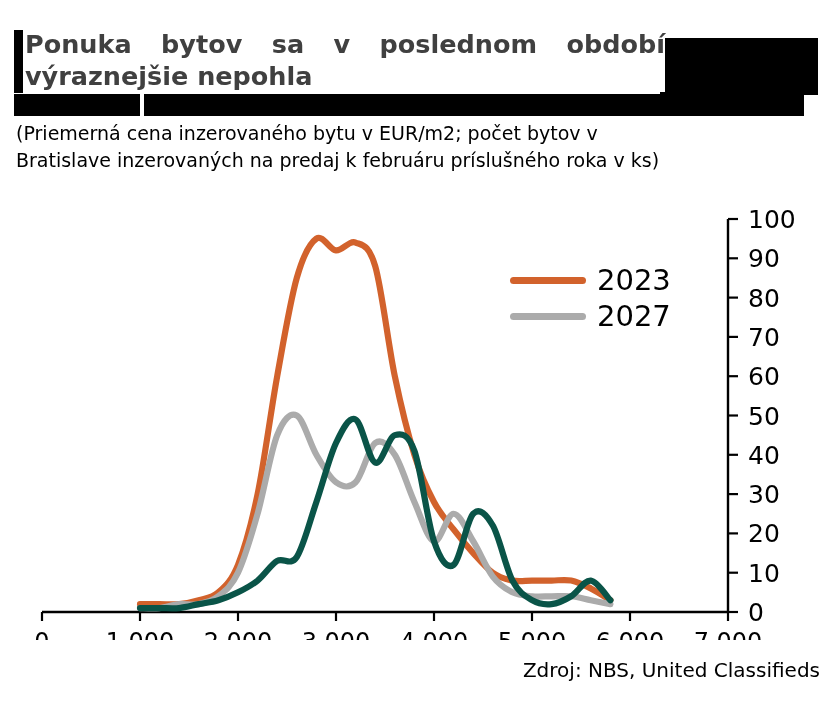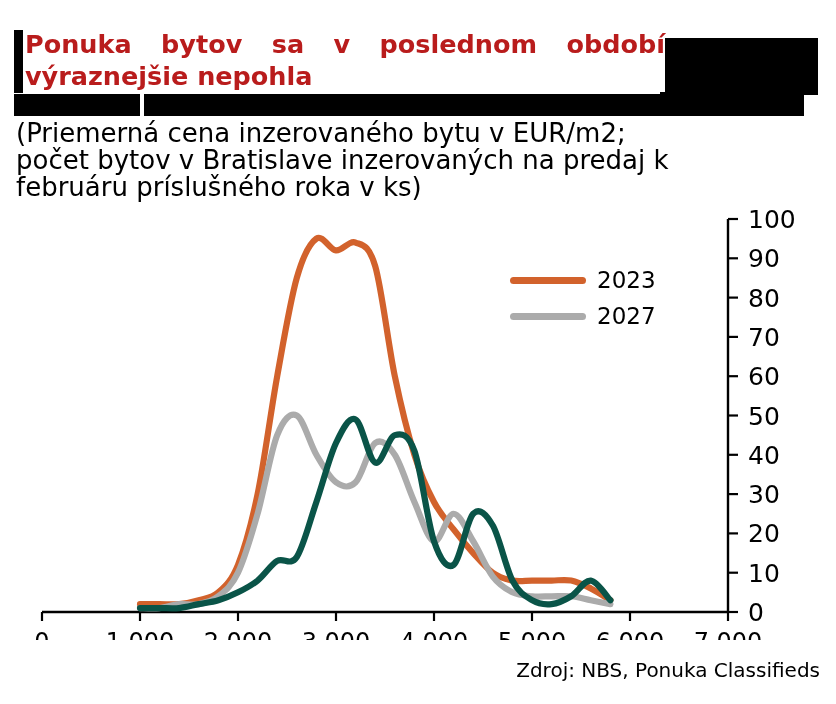--- a/index.html
+++ b/index.html
@@ -60,33 +60,33 @@
     position: absolute;
     left: 25px;
     top: 6px;
     width: 640px;
     font-size: 25.5px;
     font-weight: bold;
     line-height: 32px;
     letter-spacing: 0px;
     text-align: justify;
     text-align-last: left;
-    color: #b91c1c;
+    color: #404040;
     font-family: "DejaVu Sans", sans-serif;
     background: #ffffff;
     z-index: 3;
   }
 
   
   #subtitle {
     position: absolute;
     left: 16px;
     top: 120px;
     width: 660px;
-    font-size: 26px;
+    font-size: 19px;
     line-height: 27px;
     color: #000000;
   }
 
   
   #chart-area {
     position: absolute;
     left: 0;
     top: 200px;
     width: 836px;
@@ -108,21 +108,21 @@
     align-items: center;
     height: 36px;
   }
   .legend-swatch {
     width: 76px;
     height: 7px;
     border-radius: 4px;
     margin-right: 11px;
   }
   .legend-label {
-    font-size: 23px;
+    font-size: 29px;
     color: #000000;
     line-height: 1;
   }
 
   
   #source-note {
     position: absolute;
     right: 16px;
     top: 658px;
     font-size: 20px;
@@ -207,13 +207,13 @@
   <div class="legend-row">
     <span class="legend-swatch" style="background: rgb(210, 98, 44);"></span>
     <span class="legend-label">2023</span>
   </div>
   <div class="legend-row">
     <span class="legend-swatch" style="background: rgb(171, 171, 171);"></span>
     <span class="legend-label">2027</span>
   </div>
 </div>
 
-<div id="source-note">Zdroj: NBS, Ponuka Classifieds</div>
+<div id="source-note">Zdroj: NBS, United Classifieds</div>
 
 </body></html>

